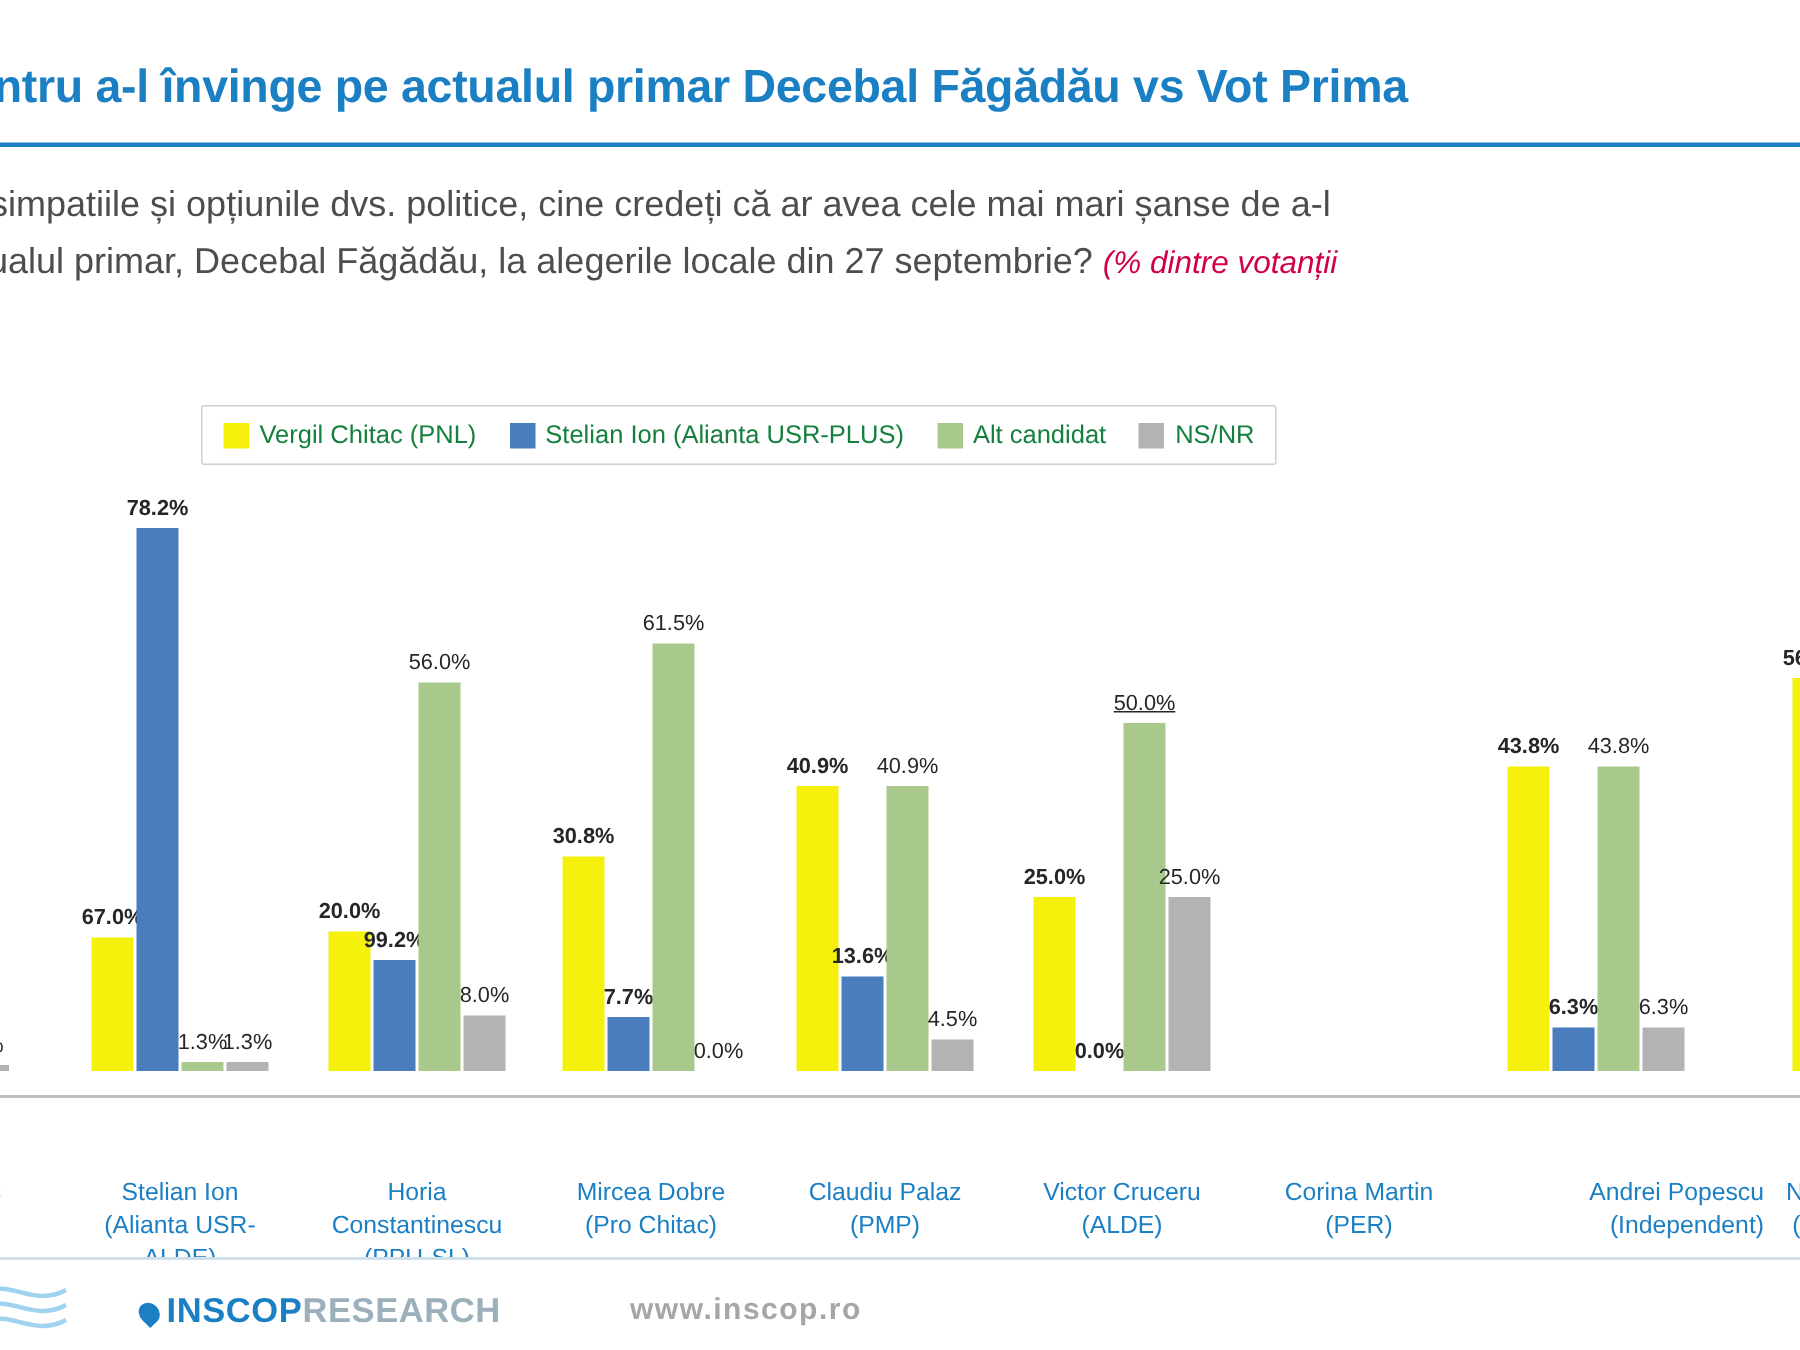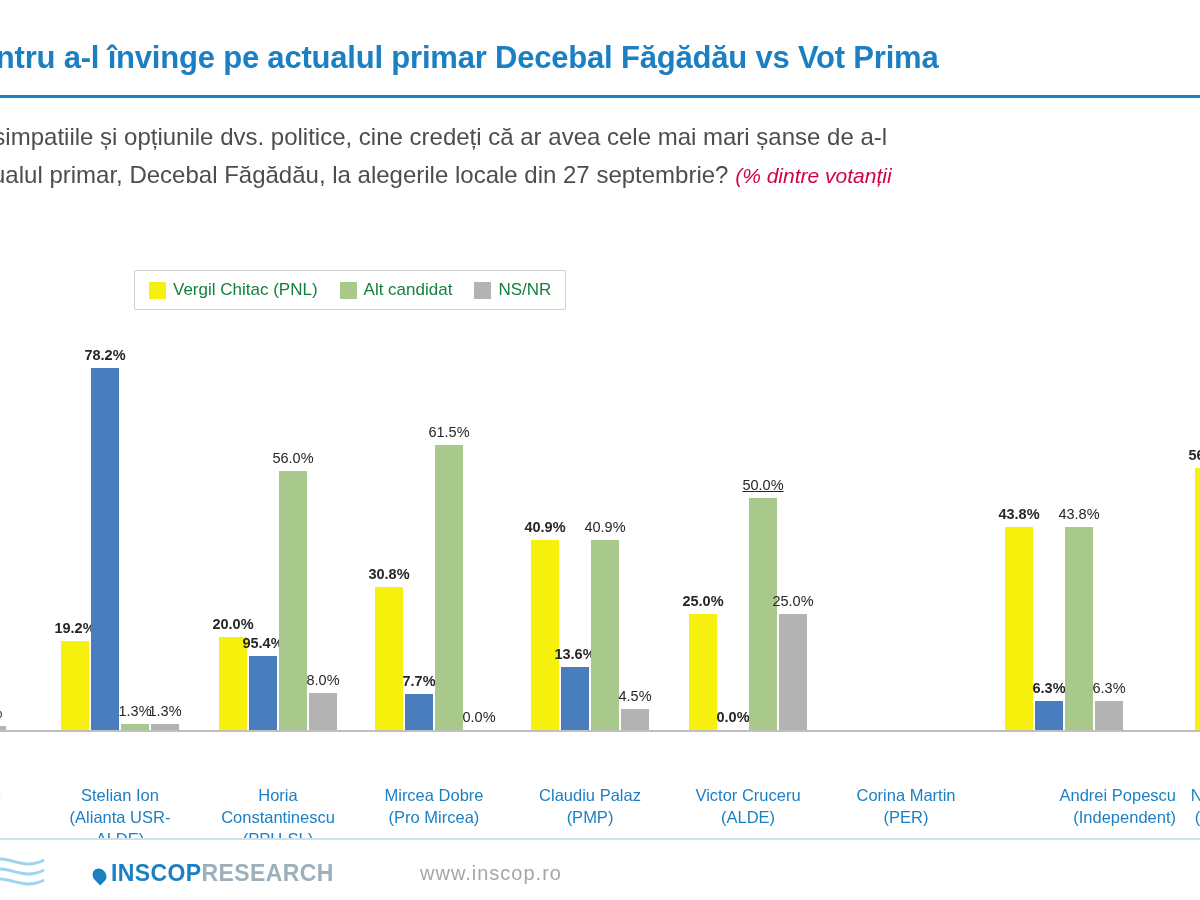--- a/index.html
+++ b/index.html
@@ -117,21 +117,21 @@
     left: 0;
     width: 100%;
     height: 400px;
     display: flex;
     align-items: flex-end;
     justify-content: center;
   }
   .bar-wrap {
     position: relative;
     width: 28px;
-    margin: 0 1px;
+    margin: 16px 1px;
     display: flex;
     flex-direction: column;
     justify-content: flex-end;
     align-items: center;
     height: 400px;
   }
   .bar {
     width: 28px;
   }
   .bar-label {
@@ -214,20 +214,21 @@
     margin-right: 5px;
     vertical-align: -2px;
   }
   #site {
     position: absolute;
     left: 420px;
     top: 22px;
     font-size: 20px;
     color: #a6a6a6;
     letter-spacing: 1px;
+    font-weight: bold;
   }
 </style>
 </head>
 <body>
 
 <div id="slide">
 
   <div id="title-block">
     <div id="title">pentru a-l învinge pe actualul primar Decebal Făgădău vs Vot Prima</div>
   </div>
@@ -240,20 +241,24 @@
       <span class="em">(% dintre votanții</span>
     </div>
   </div>
 
   <div id="legend">
       <div class="legend-item">
         <span class="legend-swatch" style="background: rgb(245, 241, 13);"></span>
         <span class="legend-label">Vergil Chitac (PNL)</span>
       </div>
       <div class="legend-item">
+        <span class="legend-swatch" style="background: rgb(74, 125, 189);"></span>
+        <span class="legend-label">Stelian Ion (Alianta USR-PLUS)</span>
+      </div>
+      <div class="legend-item">
         <span class="legend-swatch" style="background: rgb(169, 201, 140);"></span>
         <span class="legend-label">Alt candidat</span>
       </div>
       <div class="legend-item">
         <span class="legend-swatch" style="background: rgb(179, 179, 179);"></span>
         <span class="legend-label">NS/NR</span>
       </div>
     </div>
 
   <div id="chart-area">
@@ -262,21 +267,21 @@
           <div class="bars">
             <div class="bar-wrap">
               <div class="bar-label" style="bottom: 9.17073px;">9%</div>
               <div class="bar" title="NS/NR" style="height: 4.17073px; background: rgb(179, 179, 179);"></div>
             </div>
           </div>
         </div>
         <div class="group" style="left: 40px; width: 160px;">
           <div class="bars">
             <div class="bar-wrap">
-              <div class="bar-label bold" style="bottom: 93.9756px;">19.2%</div>
+              <div class="bar-label bold" style="bottom: 93.9756px;">67.0%</div>
               <div class="bar" title="Vergil Chitac (PNL)" style="height: 88.9756px; background: rgb(245, 241, 13);"></div>
             </div>
             <div class="bar-wrap">
               <div class="bar-label bold" style="bottom: 367.39px;">78.2%</div>
               <div class="bar" title="Stelian Ion (Alianta USR-PLUS)" style="height: 362.39px; background: rgb(74, 125, 189);"></div>
             </div>
             <div class="bar-wrap">
               <div class="bar-label" style="bottom: 11.0244px;">1.3%</div>
               <div class="bar" title="Alt candidat" style="height: 6.02439px; background: rgb(169, 201, 140);"></div>
             </div>
@@ -286,21 +291,21 @@
             </div>
           </div>
         </div>
         <div class="group" style="left: 200px; width: 156px;">
           <div class="bars">
             <div class="bar-wrap">
               <div class="bar-label bold" style="bottom: 97.6829px;">20.0%</div>
               <div class="bar" title="Vergil Chitac (PNL)" style="height: 92.6829px; background: rgb(245, 241, 13);"></div>
             </div>
             <div class="bar-wrap">
-              <div class="bar-label bold" style="bottom: 79.1463px;">95.4%</div>
+              <div class="bar-label bold" style="bottom: 79.1463px;">99.2%</div>
               <div class="bar" title="Stelian Ion (Alianta USR-PLUS)" style="height: 74.1463px; background: rgb(74, 125, 189);"></div>
             </div>
             <div class="bar-wrap">
               <div class="bar-label" style="bottom: 264.512px;">56.0%</div>
               <div class="bar" title="Alt candidat" style="height: 259.512px; background: rgb(169, 201, 140);"></div>
             </div>
             <div class="bar-wrap">
               <div class="bar-label" style="bottom: 42.0732px;">8.0%</div>
               <div class="bar" title="NS/NR" style="height: 37.0732px; background: rgb(179, 179, 179);"></div>
             </div>
@@ -407,21 +412,21 @@
         <div>(Alianta USR-</div>
         <div>ALDE)</div>
       </div>
       <div class="cat-label" style="left: 200px; width: 156px; top: 0px;">
         <div>Horia</div>
         <div>Constantinescu</div>
         <div>(PPU-SL)</div>
       </div>
       <div class="cat-label" style="left: 356px; width: 156px; top: 0px;">
         <div>Mircea Dobre</div>
-        <div>(Pro Mircea)</div>
+        <div>(Pro Chitac)</div>
       </div>
       <div class="cat-label" style="left: 512px; width: 156px; top: 0px;">
         <div>Claudiu Palaz</div>
         <div>(PMP)</div>
       </div>
       <div class="cat-label" style="left: 668px; width: 160px; top: 0px;">
         <div>Victor Cruceru</div>
         <div>(ALDE)</div>
       </div>
       <div class="cat-label" style="left: 828px; width: 156px; top: 0px;">

